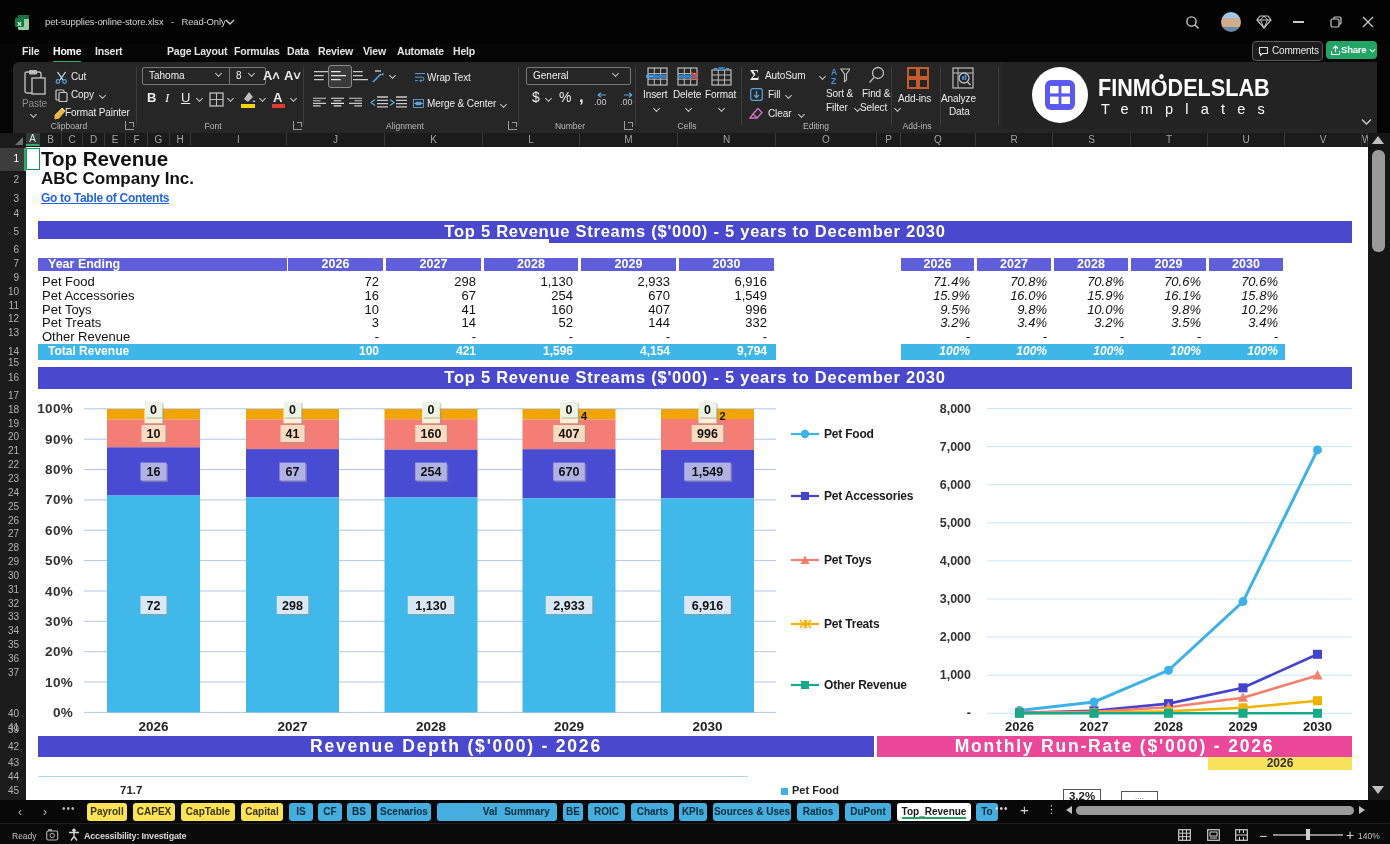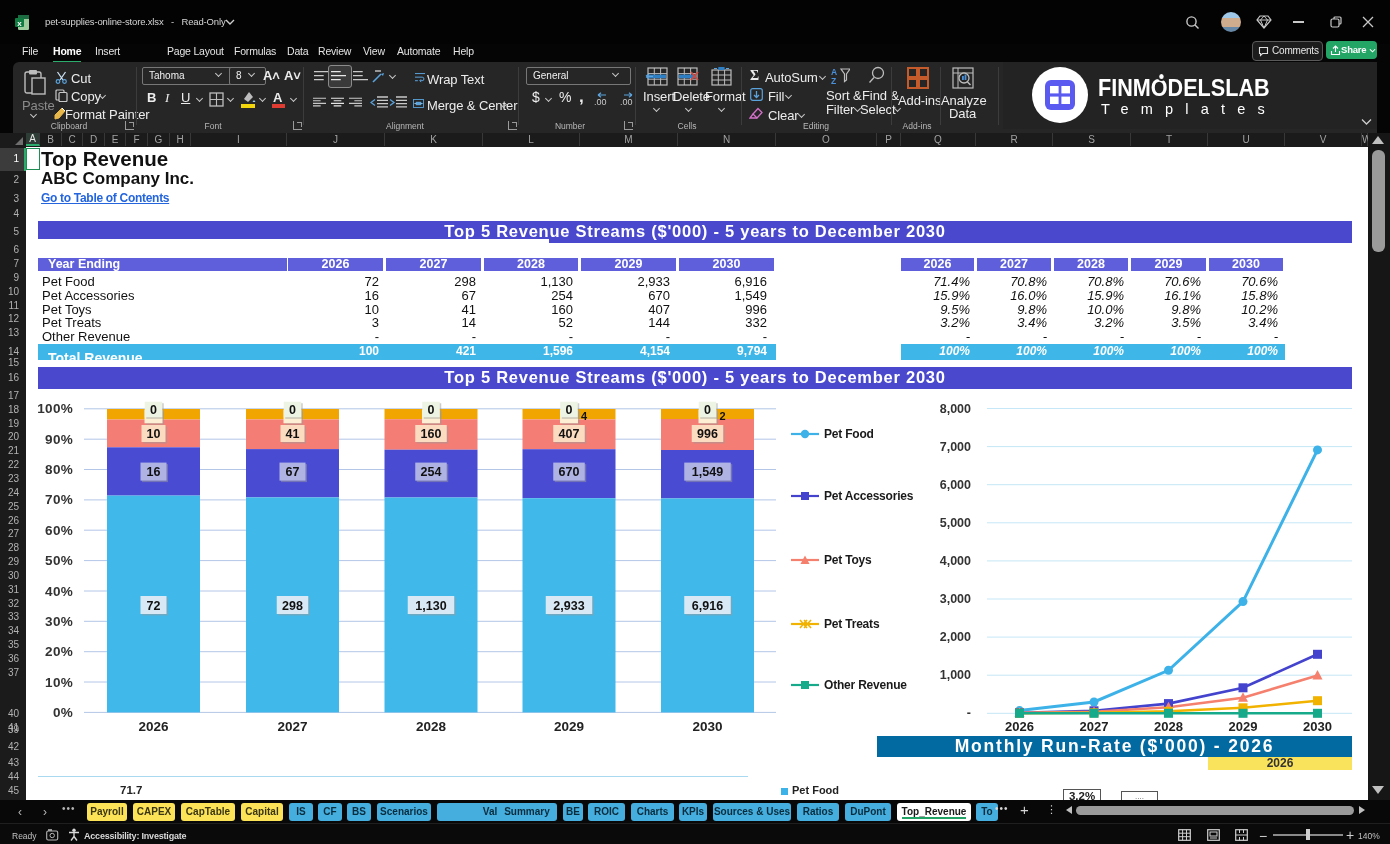--- a/index.html
+++ b/index.html
@@ -3,28 +3,28 @@
 <meta charset="utf-8">
 <style>
   html,body{margin:0;padding:0;background:#000;}
   #page{position:relative;width:1390px;height:844px;background:#050505;overflow:hidden;
         font-family:"Liberation Sans", sans-serif;}
   .abs{position:absolute;}
   
   #titlebar{left:0;top:0;width:1390px;height:44px;background:#030303;color:#cfcfcf;}
   
   #menurow{left:0;top:44px;width:1390px;height:18px;color:#e4e4e4;font-size:10.5px;letter-spacing:-0.2px;}
-  .mtab{position:absolute;top:0;height:16px;line-height:15px;}
+  .mtab{position:absolute;top:0;height:16px;line-height:15px;font-weight:bold;}
   
   #ribbon{left:13px;top:62px;width:1364px;height:71px;background:#262626;border-radius:6px 6px 0 0;color:#e8e8e8;}
   .rsep{position:absolute;top:5px;width:1px;height:58px;background:#3c3c3c;}
   .rlabel{position:absolute;top:59px;font-size:8.5px;color:#b8b8b8;text-align:center;}
   .launcher{position:absolute;top:60px;width:8px;height:8px;border-left:1.2px solid #9a9a9a;border-bottom:1.2px solid #9a9a9a;}
   .launcher:after{content:"";position:absolute;left:2.5px;top:0.5px;width:4px;height:4px;border-right:1.2px solid #9a9a9a;border-top:1.2px solid #9a9a9a;}
-  .rtext{position:absolute;font-size:13px;color:#ececec;white-space:nowrap;letter-spacing:-0.1px;}
+  .rtext{position:absolute;font-size:10px;color:#ececec;white-space:nowrap;letter-spacing:-0.1px;}
   .combo{position:absolute;border:1px solid #777;border-radius:2px;background:#262626;color:#f0f0f0;font-size:10px;}
   .chev{position:absolute;width:7px;height:7px;display:block;}
   .chev:after{content:"";position:absolute;left:0.5px;top:0px;width:4px;height:4px;border-right:1.3px solid #c6c6c6;border-bottom:1.3px solid #c6c6c6;transform:rotate(45deg);}
   
   #colhead{left:0;top:133px;width:1390px;height:14px;background:#1b1b1b;}
   .chd{position:absolute;top:0;height:13px;color:#a2a2a2;font-size:10px;text-align:center;line-height:13px;border-right:1px solid #383838;}
   
   #gutter{left:0;top:147px;width:26px;height:653px;background:#1b1b1b;}
   .rn{position:absolute;left:0;width:19px;text-align:right;color:#b2b2b2;font-size:10px;}
   
@@ -469,21 +469,21 @@
     <div class="s" style="left:457px;top:182.5px;width:90px;text-align:right;height:13px;font-size:13px;line-height:13px;color:#111;">-</div>
     <div class="s" style="left:554px;top:182.5px;width:90px;text-align:right;height:13px;font-size:13px;line-height:13px;color:#111;">-</div>
     <div class="s" style="left:651px;top:182.5px;width:90px;text-align:right;height:13px;font-size:13px;line-height:13px;color:#111;">-</div>
     <div class="s" style="left:854px;top:182.5px;width:90px;text-align:right;font-style:italic;height:13px;font-size:13px;line-height:13px;color:#111;">-</div>
     <div class="s" style="left:931px;top:182.5px;width:90px;text-align:right;font-style:italic;height:13px;font-size:13px;line-height:13px;color:#111;">-</div>
     <div class="s" style="left:1008px;top:182.5px;width:90px;text-align:right;font-style:italic;height:13px;font-size:13px;line-height:13px;color:#111;">-</div>
     <div class="s" style="left:1085px;top:182.5px;width:90px;text-align:right;font-style:italic;height:13px;font-size:13px;line-height:13px;color:#111;">-</div>
     <div class="s" style="left:1162px;top:182.5px;width:90px;text-align:right;font-style:italic;height:13px;font-size:13px;line-height:13px;color:#111;">-</div>
     <div class="s" style="left:12px;top:196.5px;width:738px;height:16.5px;background:#3eb7e8;color:#fff;font-weight:bold;line-height:16.5px;font-size:12px;"></div>
     <div class="s" style="left:875px;top:196.5px;width:384px;height:16.5px;background:#3eb7e8;color:#fff;font-weight:bold;line-height:16.5px;font-size:12px;"></div>
-    <div class="s" style="left:22px;top:205px;font-size:14px;font-weight:bold;color:#fff;line-height:13px;">Total Revenue</div>
+    <div class="s" style="left:22px;top:198px;font-size:12px;font-weight:bold;color:#fff;line-height:13px;">Total Revenue</div>
     <div class="s" style="left:263px;top:198px;width:90px;text-align:right;color:#fff;font-weight:bold;font-size:12px;line-height:13px;">100</div>
     <div class="s" style="left:360px;top:198px;width:90px;text-align:right;color:#fff;font-weight:bold;font-size:12px;line-height:13px;">421</div>
     <div class="s" style="left:457px;top:198px;width:90px;text-align:right;color:#fff;font-weight:bold;font-size:12px;line-height:13px;">1,596</div>
     <div class="s" style="left:554px;top:198px;width:90px;text-align:right;color:#fff;font-weight:bold;font-size:12px;line-height:13px;">4,154</div>
     <div class="s" style="left:651px;top:198px;width:90px;text-align:right;color:#fff;font-weight:bold;font-size:12px;line-height:13px;">9,794</div>
     <div class="s" style="left:854px;top:198px;width:90px;text-align:right;color:#fff;font-weight:bold;font-style:italic;font-size:12px;line-height:13px;">100%</div>
     <div class="s" style="left:931px;top:198px;width:90px;text-align:right;color:#fff;font-weight:bold;font-style:italic;font-size:12px;line-height:13px;">100%</div>
     <div class="s" style="left:1008px;top:198px;width:90px;text-align:right;color:#fff;font-weight:bold;font-style:italic;font-size:12px;line-height:13px;">100%</div>
     <div class="s" style="left:1085px;top:198px;width:90px;text-align:right;color:#fff;font-weight:bold;font-style:italic;font-size:12px;line-height:13px;">100%</div>
     <div class="s" style="left:1162px;top:198px;width:90px;text-align:right;color:#fff;font-weight:bold;font-style:italic;font-size:12px;line-height:13px;">100%</div>
@@ -682,21 +682,22 @@
         <rect x="159.5" y="314.8" width="9" height="9" fill="#16a98a"></rect>
         <rect x="234.0" y="314.8" width="9" height="9" fill="#16a98a"></rect>
         <rect x="308.5" y="314.8" width="9" height="9" fill="#16a98a"></rect>
         <rect x="383.0" y="314.8" width="9" height="9" fill="#16a98a"></rect>
         <text x="89.5" y="337" text-anchor="middle" font-size="13" font-weight="bold" fill="#222">2026</text>
         <text x="164" y="337" text-anchor="middle" font-size="13" font-weight="bold" fill="#222">2027</text>
         <text x="238.5" y="337" text-anchor="middle" font-size="13" font-weight="bold" fill="#222">2028</text>
         <text x="313" y="337" text-anchor="middle" font-size="13" font-weight="bold" fill="#222">2029</text>
         <text x="387.5" y="337" text-anchor="middle" font-size="13" font-weight="bold" fill="#222">2030</text>
       </svg>
-    <div class="s" style="left:851px;top:589px;width:475px;height:21px;background:#0369a1;color:#fff;font-size:17.5px;letter-spacing:1.8px;font-weight:bold;text-align:center;line-height:20px;">Monthly Run-Rate ($'000) - 2026</div>
+    <div class="s" style="left:12px;top:589px;width:836px;height:21px;background:#4a49ce;color:#fff;font-size:17.5px;letter-spacing:1.8px;font-weight:bold;text-align:center;line-height:20px;">Revenue Depth ($'000) - 2026</div>
+    <div class="s" style="left:851px;top:589px;width:475px;height:21px;background:#ec4899;color:#fff;font-size:17.5px;letter-spacing:1.8px;font-weight:bold;text-align:center;line-height:20px;">Monthly Run-Rate ($'000) - 2026</div>
     <div class="s" style="left:1182px;top:610px;width:144px;height:12.5px;background:#f9e35c;color:#333;font-size:12px;font-weight:bold;text-align:center;line-height:12.5px;">2026</div>
     <div class="s" style="left:12px;top:629px;width:710px;height:1px;background:#a9d9f1;"></div>
     <div class="s" style="left:94px;top:637px;font-size:11.5px;font-weight:bold;color:#222;">71.7</div>
     <div class="s" style="left:755px;top:641px;width:7px;height:7px;background:#3db2e8;"></div>
     <div class="s" style="left:766px;top:637px;font-size:11px;font-weight:bold;color:#222;">Pet Food</div>
     <div class="s" style="left:1037px;top:642px;width:38px;height:14px;border:1px solid #555;box-sizing:border-box;font-size:11.5px;font-weight:bold;color:#222;text-align:center;line-height:13px;">3.2%</div>
     <div class="s" style="left:1095px;top:644px;width:37px;height:10px;border:1px solid #555;box-sizing:border-box;font-size:8px;color:#555;text-align:center;">....</div>
   </div>
   <div class="abs" id="vscroll">
     <div class="abs" style="left:4px;top:3px;width:0;height:0;border-left:6px solid transparent;border-right:6px solid transparent;border-bottom:8px solid #c0c0c0;"></div>

